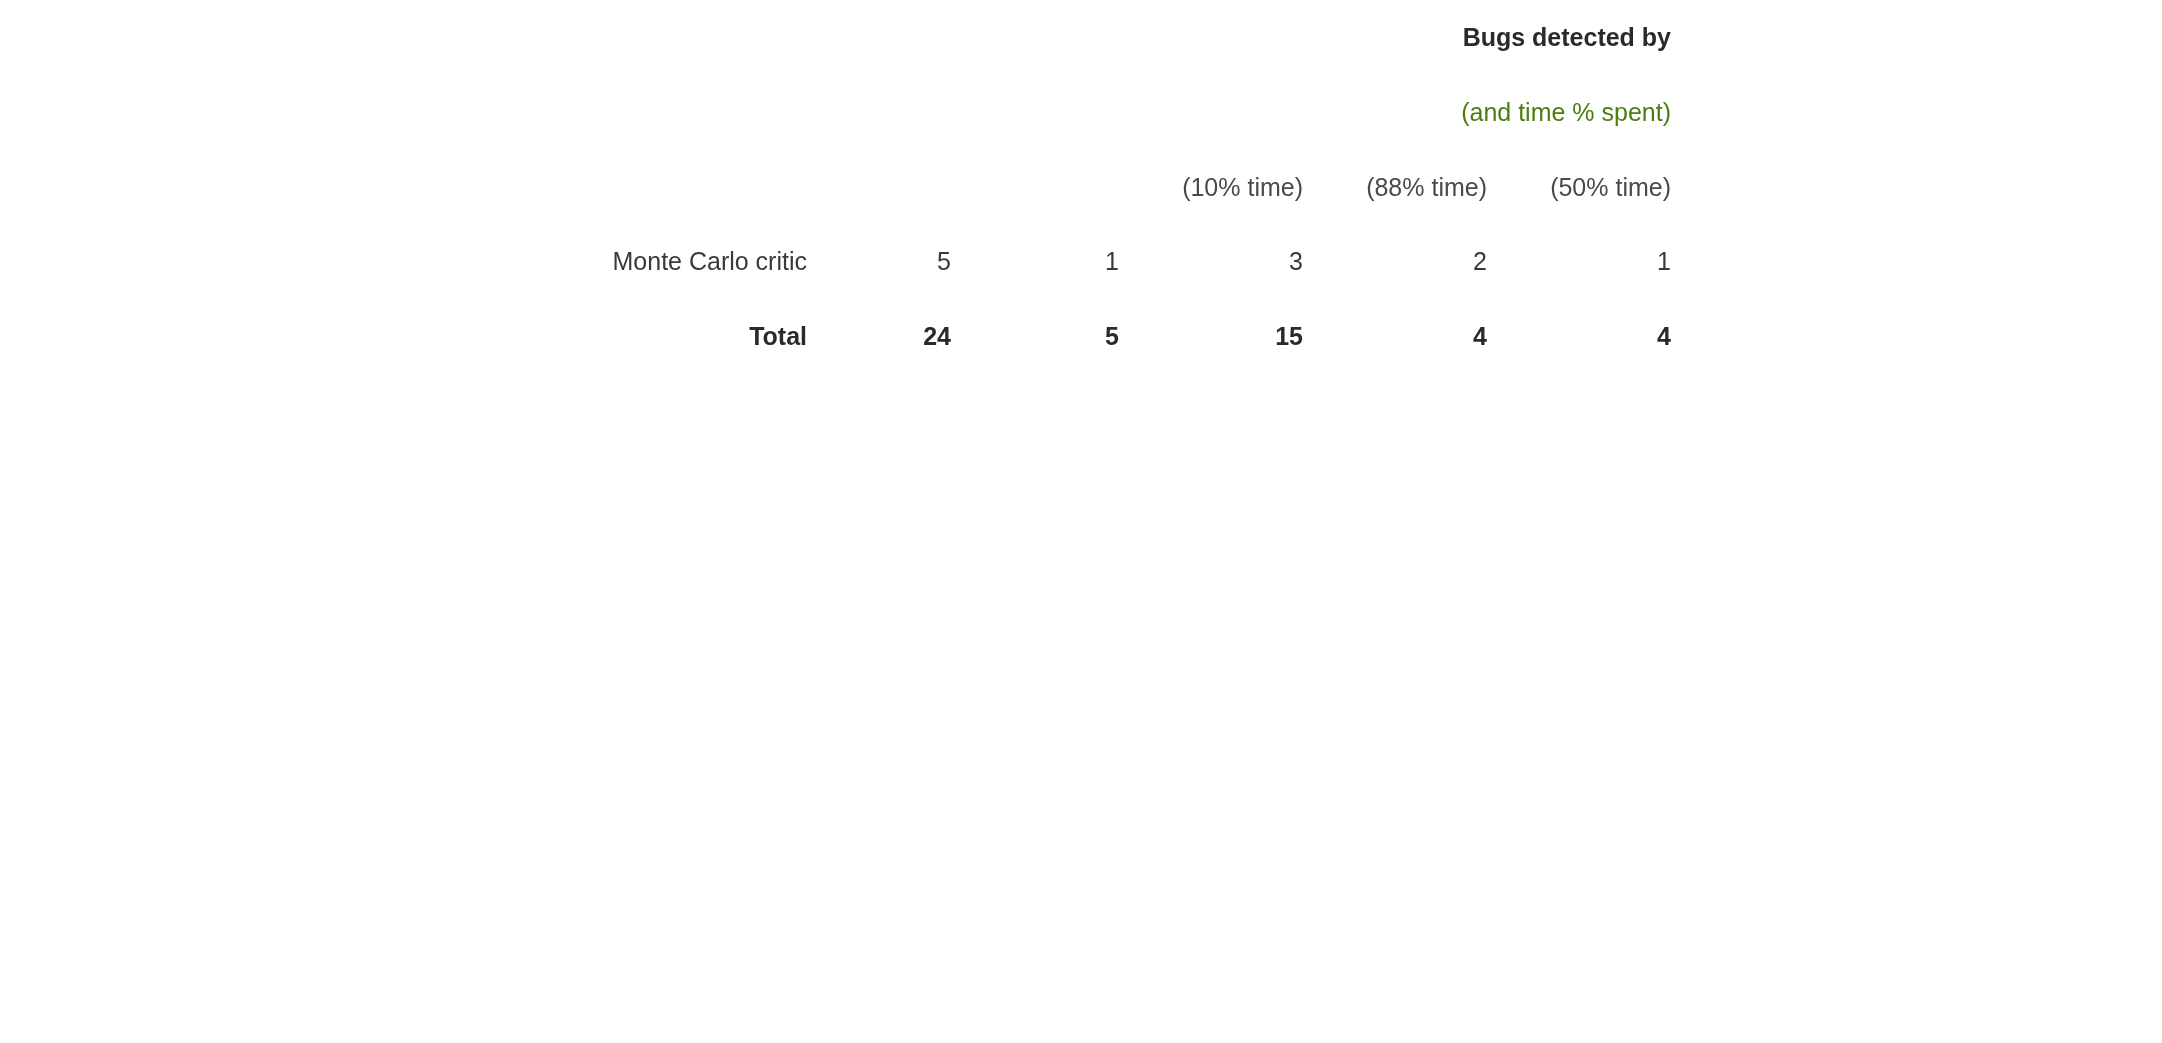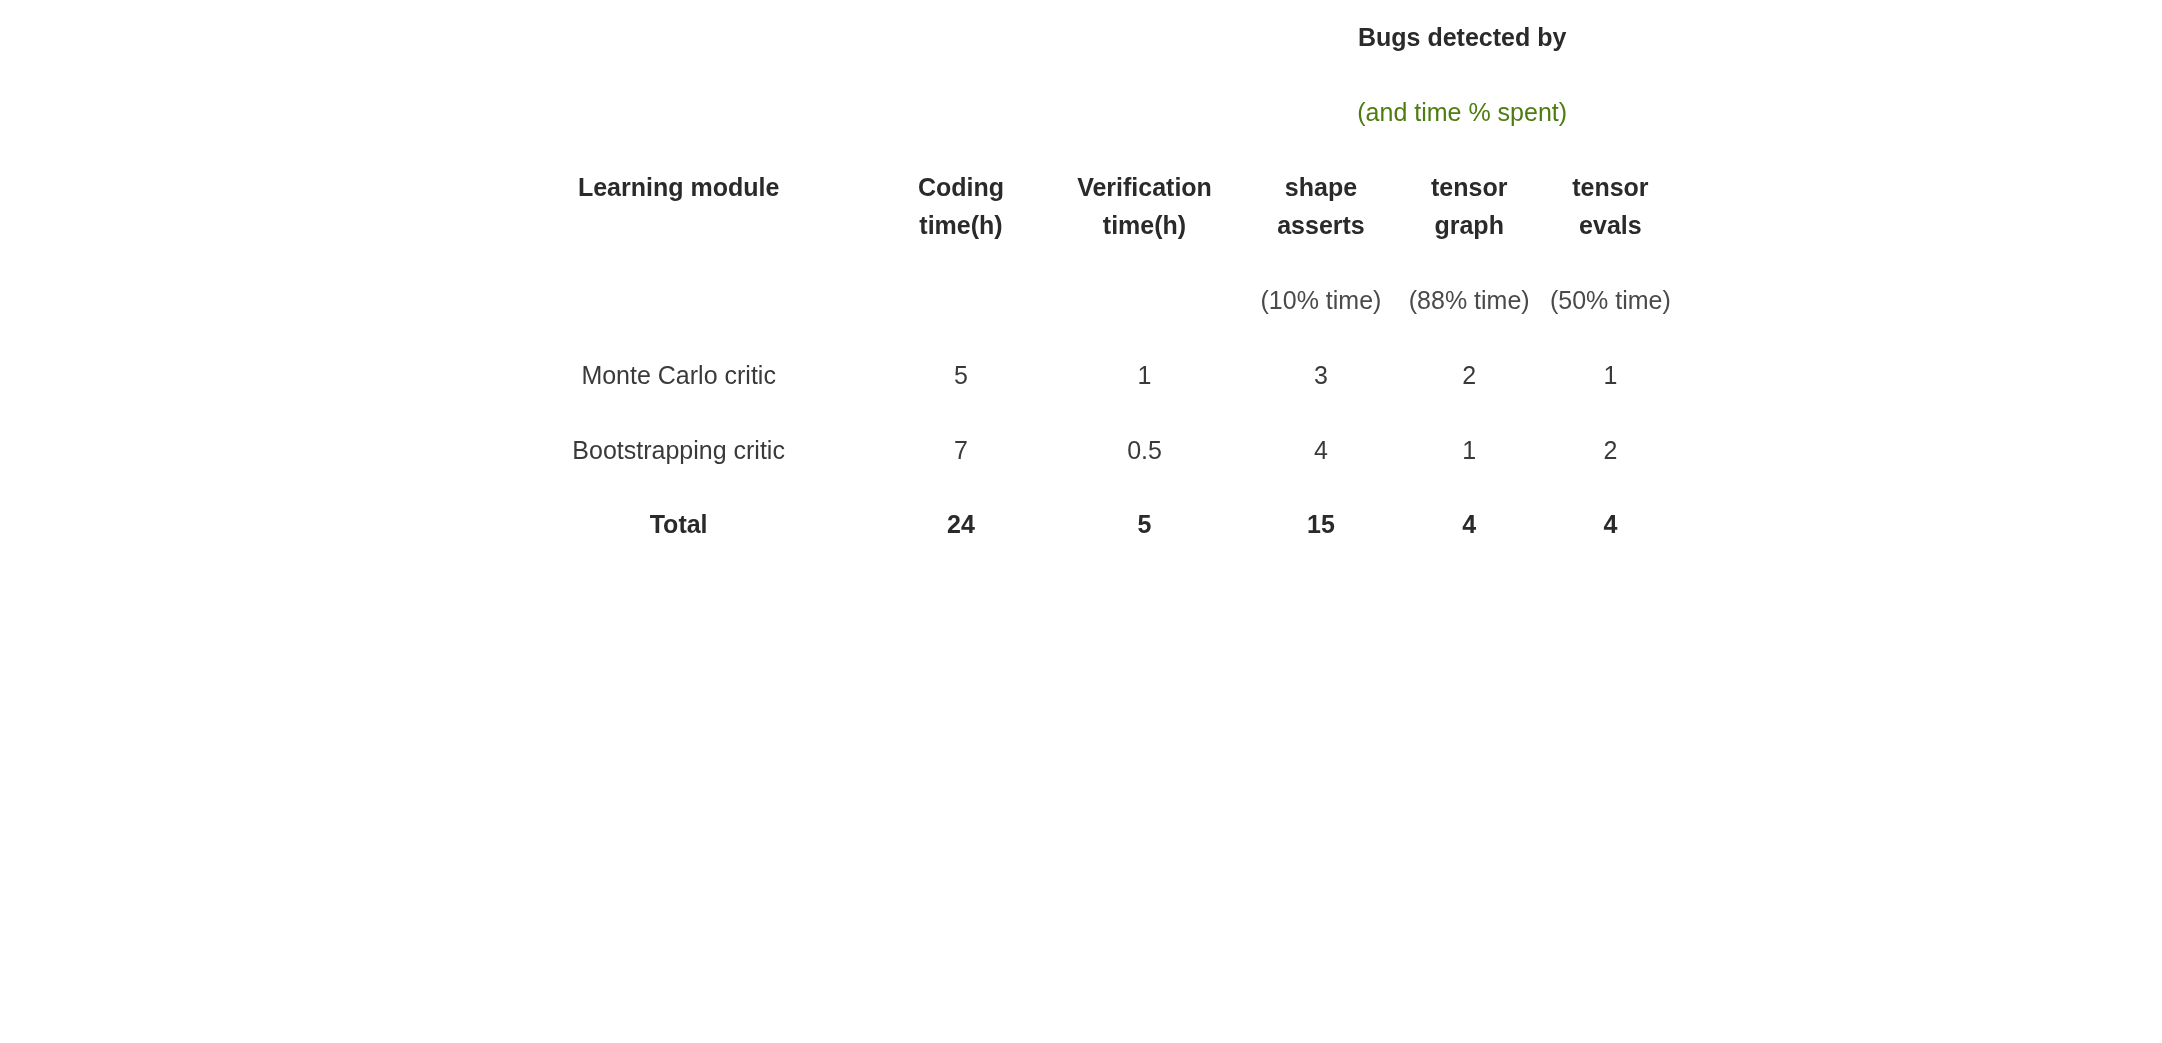--- a/index.html
+++ b/index.html
@@ -18,21 +18,21 @@
       max-width: 1600px;
       margin: 0 auto;
       padding: 0 200px;
     }
     table {
       width: 100%;
       border-collapse: collapse;
       font-size: 25px;
     }
     th, td {
-      text-align: center;
+      text-align: right;
       padding: 18px 10px;
       vertical-align: top;
       line-height: 1.55;
     }
     th {
       font-weight: 600;
       color: #2a2a2a;
     }
     .super-header {
       font-weight: 700;
@@ -74,53 +74,37 @@
         <th class="col-verif"></th>
         <th colspan="3" class="super-header">Bugs detected by</th>
       </tr>
       <tr>
         <th></th>
         <th></th>
         <th></th>
         <th colspan="3" class="sub-header">(and time % spent)</th>
       </tr>
       <tr>
-        <th class="col-module">Learning module</th>
-        <th class="col-coding">Coding time(h)</th>
-        <th class="col-verif">Verification time(h)</th>
-        <th class="col-shape">shape asserts</th>
-        <th class="col-graph">tensor graph</th>
-        <th class="col-evals">tensor evals</th>
-      </tr>
-      <tr>
         <th></th>
         <th></th>
         <th></th>
         <th class="time-pct">(10% time)</th>
         <th class="time-pct">(88% time)</th>
         <th class="time-pct">(50% time)</th>
       </tr>
     </thead>
     <tbody>
       <tr>
         <td>Monte Carlo critic</td>
         <td>5</td>
         <td>1</td>
         <td>3</td>
         <td>2</td>
         <td>1</td>
       </tr>
-      <tr>
-        <td>Bootstrapping critic</td>
-        <td>7</td>
-        <td>0.5</td>
-        <td>4</td>
-        <td>1</td>
-        <td>2</td>
-      </tr>
       <tr class="total-row">
         <td>Total</td>
         <td>24</td>
         <td>5</td>
         <td>15</td>
         <td>4</td>
         <td>4</td>
       </tr>
     </tbody>
   </table>

